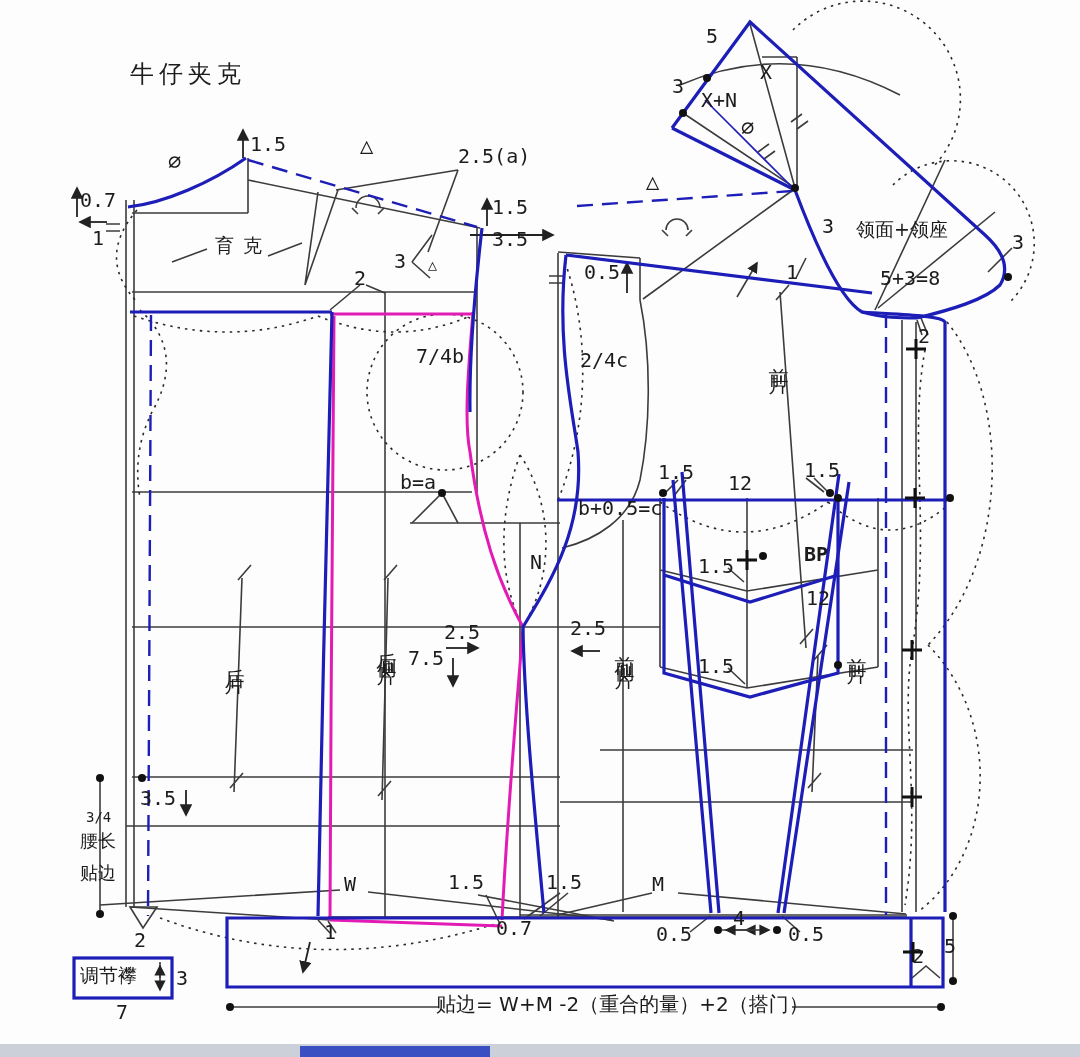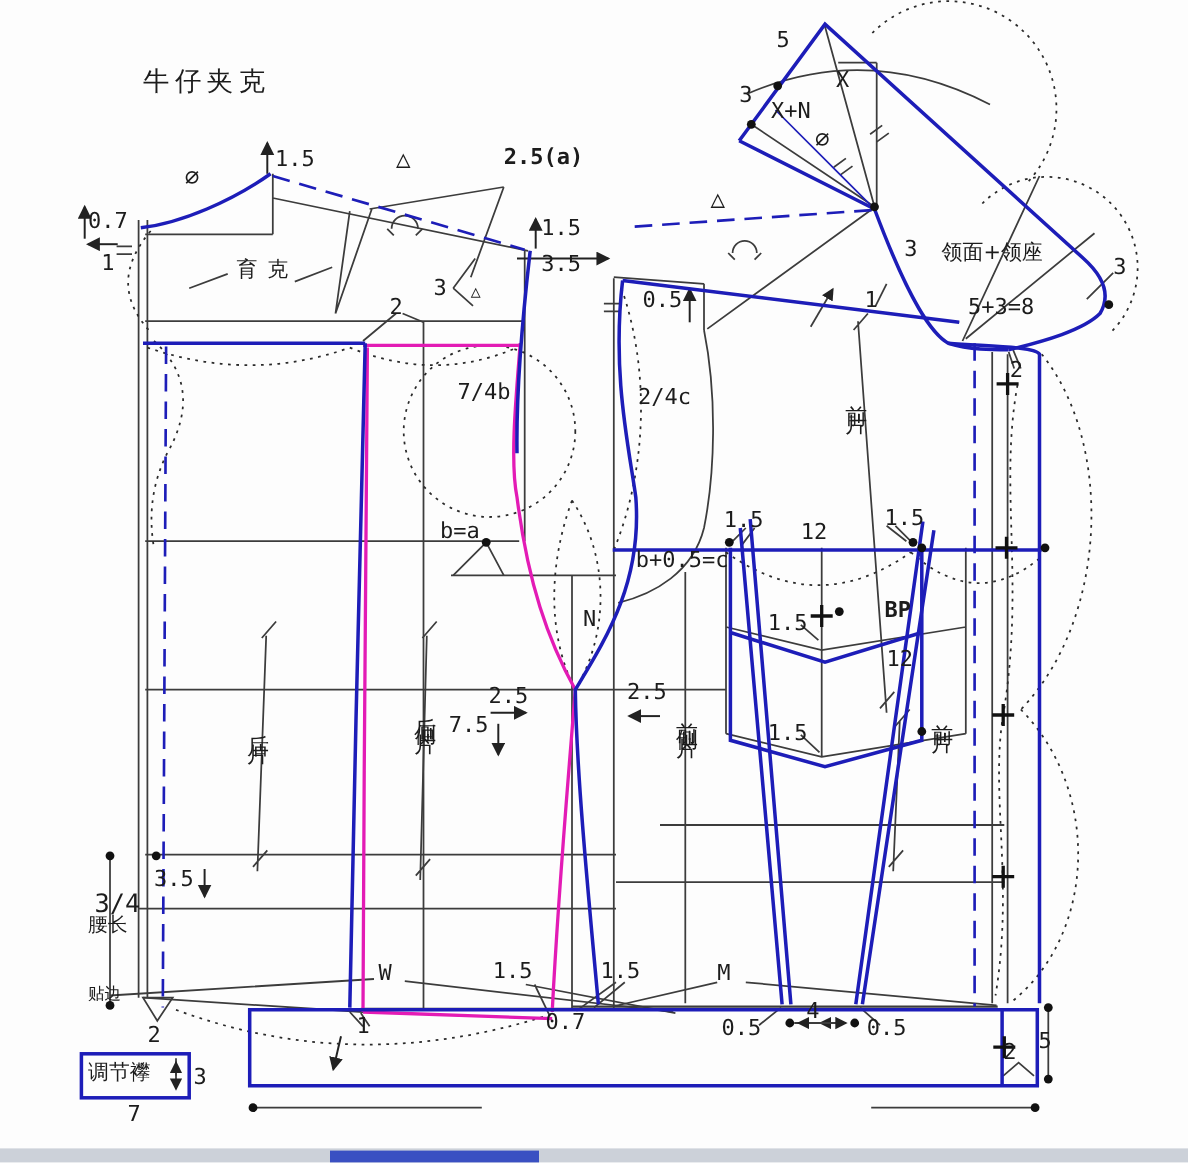--- a/index.html
+++ b/index.html
@@ -189,21 +189,21 @@
 </svg>
 
 <div class="lbl cjk big" style="left:130px;top:62px;">牛仔夹克</div>
 
 <div class="lbl" style="left:80px;top:190px;">0.7</div>
 <div class="lbl" style="left:92px;top:228px;">1</div>
 <div class="lbl" style="left:250px;top:134px;">1.5</div>
 <div class="lbl sym" style="left:168px;top:150px;">∅</div>
 <div class="lbl cjk" style="left:215px;top:236px;letter-spacing:9px;text-align:right;">育克</div>
 <div class="lbl sym" style="left:360px;top:134px;">△</div>
-<div class="lbl" style="left:458px;top:132px;font-weight:bold;">2.5(a)</div>
+<div class="lbl" style="left:458px;top:146px;">2.5(a)</div>
 <div class="lbl" style="left:492px;top:197px;">1.5</div>
 <div class="lbl" style="left:492px;top:229px;">3.5</div>
 <div class="lbl" style="left:394px;top:251px;">3</div>
 <div class="lbl" style="left:354px;top:268px;">2</div>
 <div class="lbl small sym" style="left:428px;top:258px;">△</div>
 <div class="lbl" style="left:416px;top:346px;">7/4b</div>
 <div class="lbl" style="left:580px;top:350px;">2/4c</div>
 <div class="lbl" style="left:584px;top:262px;">0.5</div>
 <div class="lbl sym" style="left:646px;top:170px;">△</div>
 
@@ -234,38 +234,39 @@
 <div class="lbl" style="left:806px;top:588px;">12</div>
 <div class="lbl" style="left:698px;top:656px;">1.5</div>
 
 <div class="lbl cjk v" style="left:768px;top:352px;">前片</div>
 <div class="lbl cjk v" style="left:846px;top:642px;">前片</div>
 <div class="lbl cjk v" style="left:614px;top:640px;">前侧片</div>
 <div class="lbl cjk v" style="left:224px;top:652px;">后片</div>
 <div class="lbl cjk v" style="left:376px;top:636px;">后侧片</div>
 
 <div class="lbl" style="left:140px;top:788px;">3.5</div>
-<div class="lbl" style="left:86px;top:810px;font-size:23px;">3/4</div>
+<div class="lbl" style="left:86px;top:810px;font-size:14px;">3/4</div>
 <div class="lbl cjk" style="left:80px;top:832px;font-size:18px;">腰长</div>
-<div class="lbl cjk" style="left:80px;top:864px;font-size:15px;margin-top:32px;">贴边</div>
+<div class="lbl cjk" style="left:80px;top:864px;font-size:18px;">贴边</div>
 <div class="lbl" style="left:134px;top:930px;">2</div>
 
 <div class="lbl" style="left:344px;top:874px;">W</div>
 <div class="lbl" style="left:448px;top:872px;">1.5</div>
 <div class="lbl" style="left:546px;top:872px;">1.5</div>
 <div class="lbl" style="left:496px;top:918px;">0.7</div>
 <div class="lbl" style="left:652px;top:874px;">M</div>
 <div class="lbl" style="left:324px;top:922px;">1</div>
 <div class="lbl" style="left:656px;top:924px;">0.5</div>
 <div class="lbl" style="left:733px;top:908px;">4</div>
 <div class="lbl" style="left:788px;top:924px;">0.5</div>
 <div class="lbl" style="left:944px;top:936px;">5</div>
 <div class="lbl" style="left:912px;top:946px;">2</div>
 
 <div class="lbl cjk" style="left:80px;top:966px;font-size:19px;">调节襻</div>
 <div class="lbl" style="left:176px;top:968px;">3</div>
 <div class="lbl" style="left:116px;top:1002px;">7</div>
 
+<div class="lbl cjk" style="left:436px;top:994px;font-size:20px;">贴边= W+M -2（重合的量）+2（搭门）</div>
 
 <div class="bar"></div>
 <div class="bar-blue"></div>
 
 </div>
 
 </body></html>

